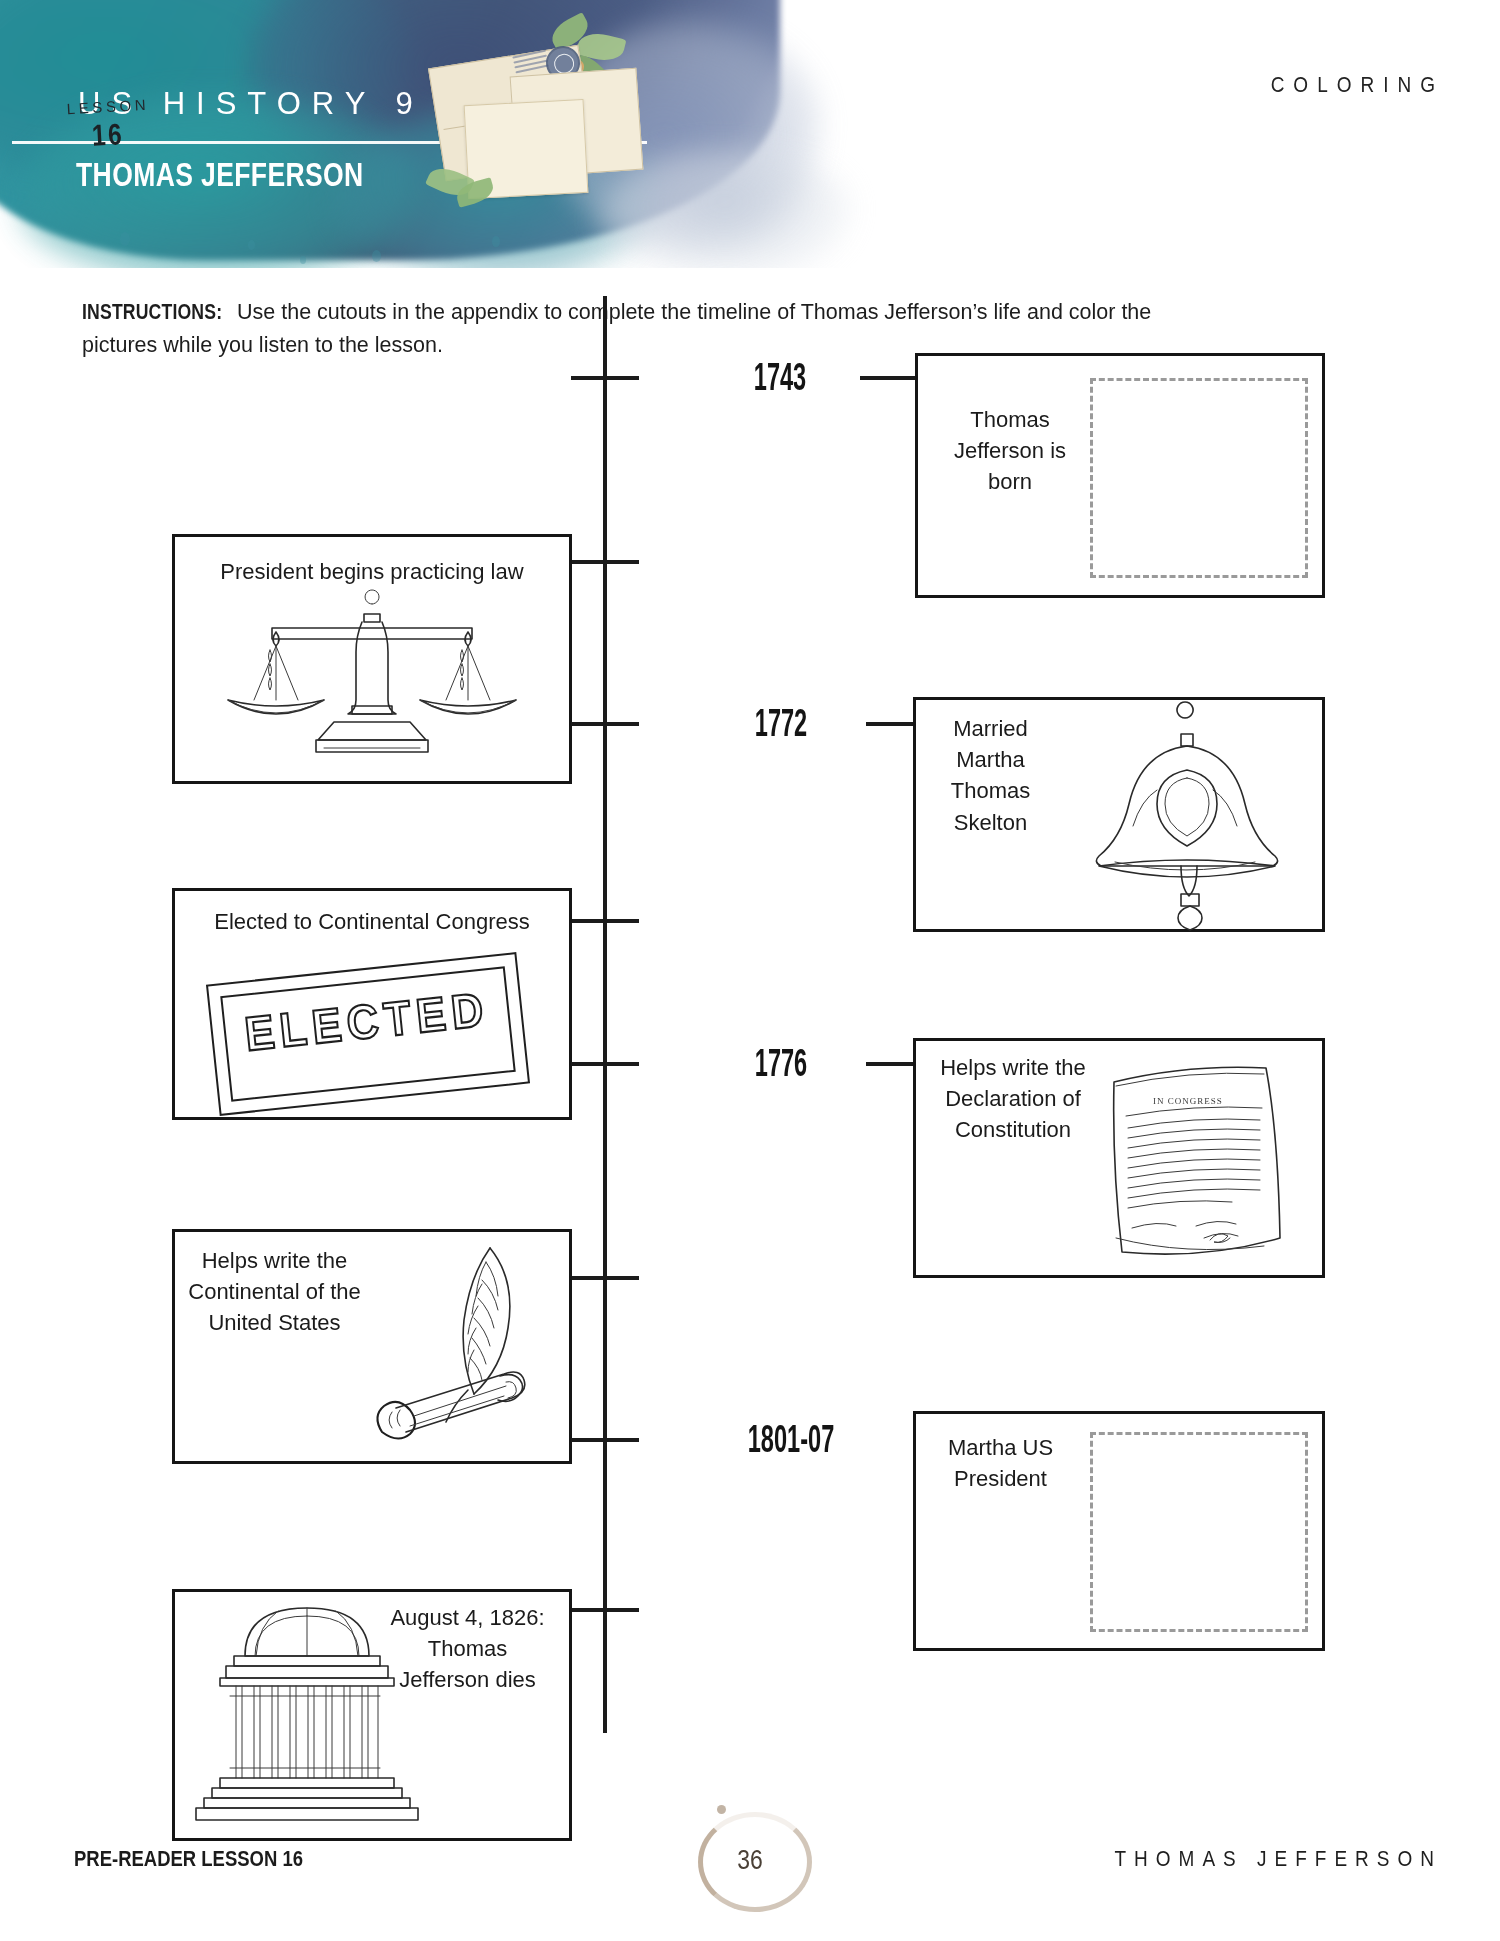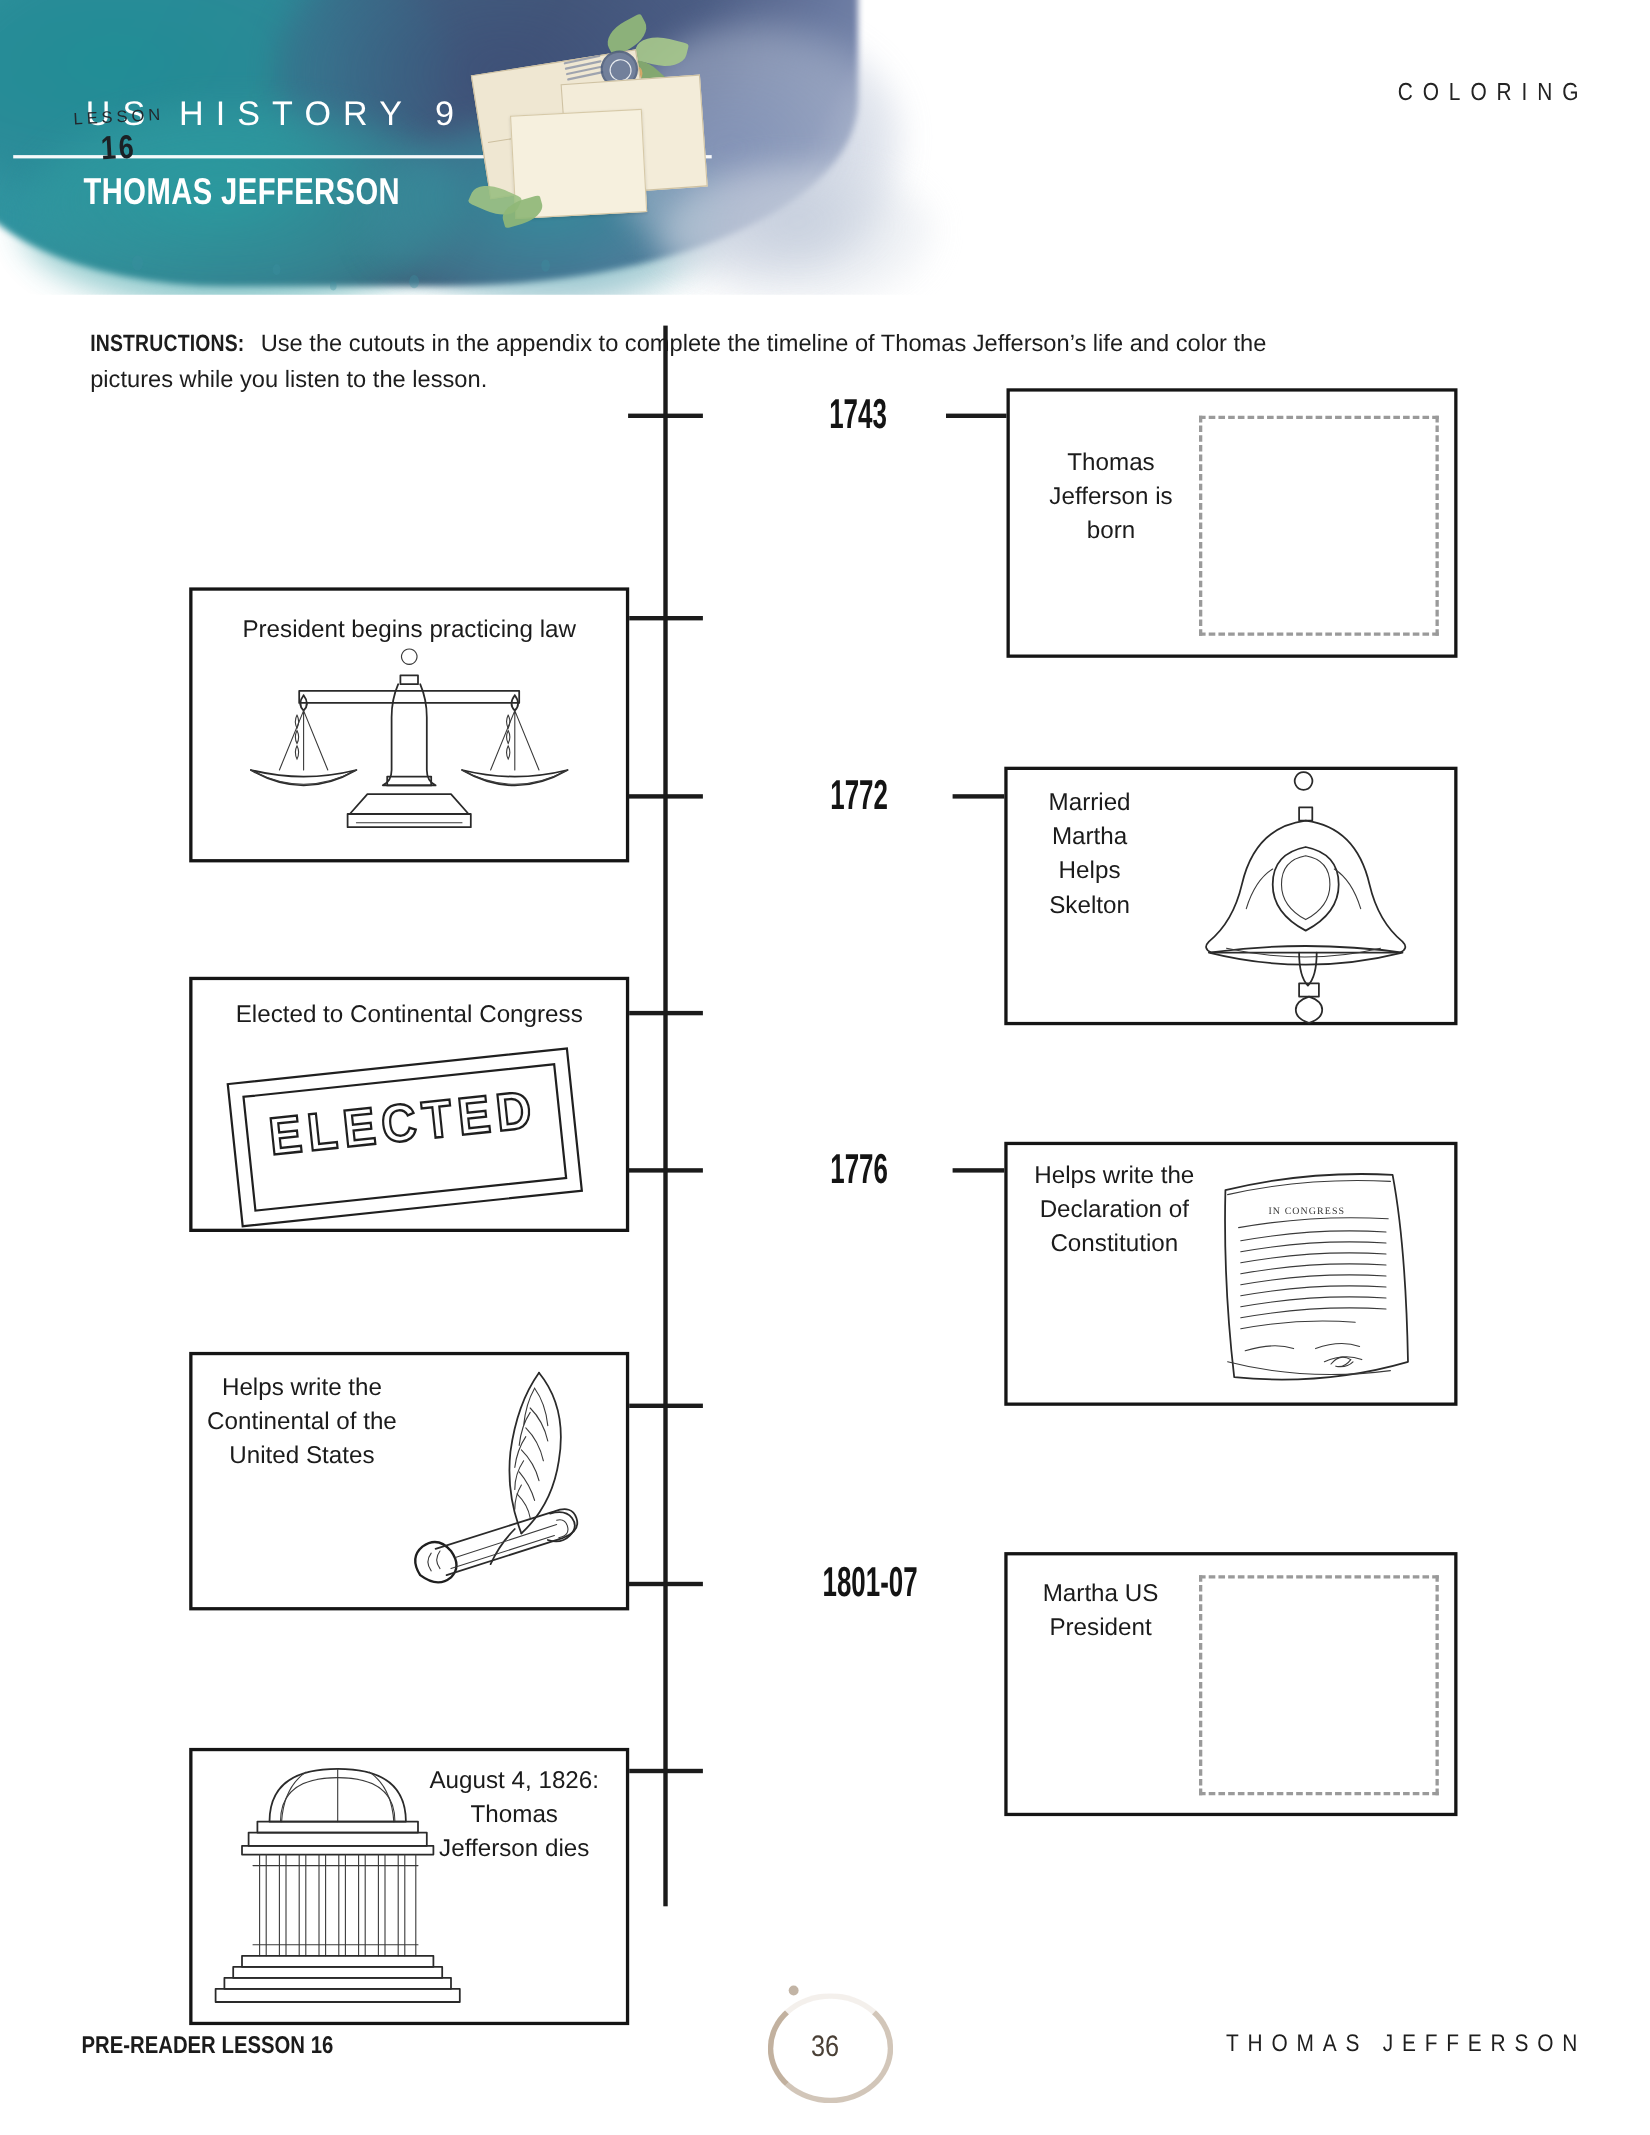--- a/index.html
+++ b/index.html
@@ -162,21 +162,21 @@
   <path class="ln" d="M208 112 q48 28 96 0 q-48 12 -96 0 z"></path>
   <path class="ln-t" d="M208 112 q48 26 96 0"></path>
   <path class="ln-t" d="M58 62 q3 6 0 12 q-3 -6 0 -12 M58 76 q3 6 0 12 q-3 -6 0 -12 M58 90 q3 6 0 12 q-3 -6 0 -12"></path>
   <path class="ln-t" d="M250 62 q3 6 0 12 q-3 -6 0 -12 M250 76 q3 6 0 12 q-3 -6 0 -12 M250 90 q3 6 0 12 q-3 -6 0 -12"></path>
 </svg>
 
 <div class="tick" style="left:571px;top:722px;width:68px;"></div>
 <div class="tick" style="left:866px;top:722px;width:50px;"></div>
 <div class="year" style="left:706px;top:702px;width:150px;text-align:center;">1772</div>
 <div class="ev-box" style="left:913px;top:697px;width:412px;height:235px;"></div>
-<div class="ev-text" style="left:928px;top:713px;width:125px;">Married Martha Helps Skelton</div>
+<div class="ev-text" style="left:928px;top:713px;width:125px;">Married Martha Thomas Skelton</div>
 <svg class="art" style="left:1085px;top:708px;" width="210" height="220" viewBox="0 0 210 220">
   <path class="ln" d="M100 10 a8 8 0 1 1 0.1 0"></path>
   <path class="ln" d="M96 26 h12 v12 h-12 z"></path>
   <path class="ln" d="M102 38 q-46 6 -58 58 q-8 34 -30 52 q-6 6 2 10 h172 q8 -4 2 -10 q-22 -18 -30 -52 q-12 -52 -58 -58 z"></path>
   <path class="ln" d="M14 158 q88 22 176 0 q-88 -12 -176 0 z"></path>
   <path class="ln-t" d="M30 154 q72 16 140 0"></path>
   <path class="ln" d="M102 62 q-30 6 -30 34 q0 26 30 42 q30 -16 30 -42 q0 -28 -30 -34 z"></path>
   <path class="ln-t" d="M102 70 q-22 4 -22 26 q0 20 22 32 q22 -12 22 -32 q0 -22 -22 -26 z"></path>
   <path class="ln" d="M96 158 q0 22 8 30 q8 -8 8 -30"></path>
   <path class="ln" d="M96 186 h18 v12 h-18 z"></path>

